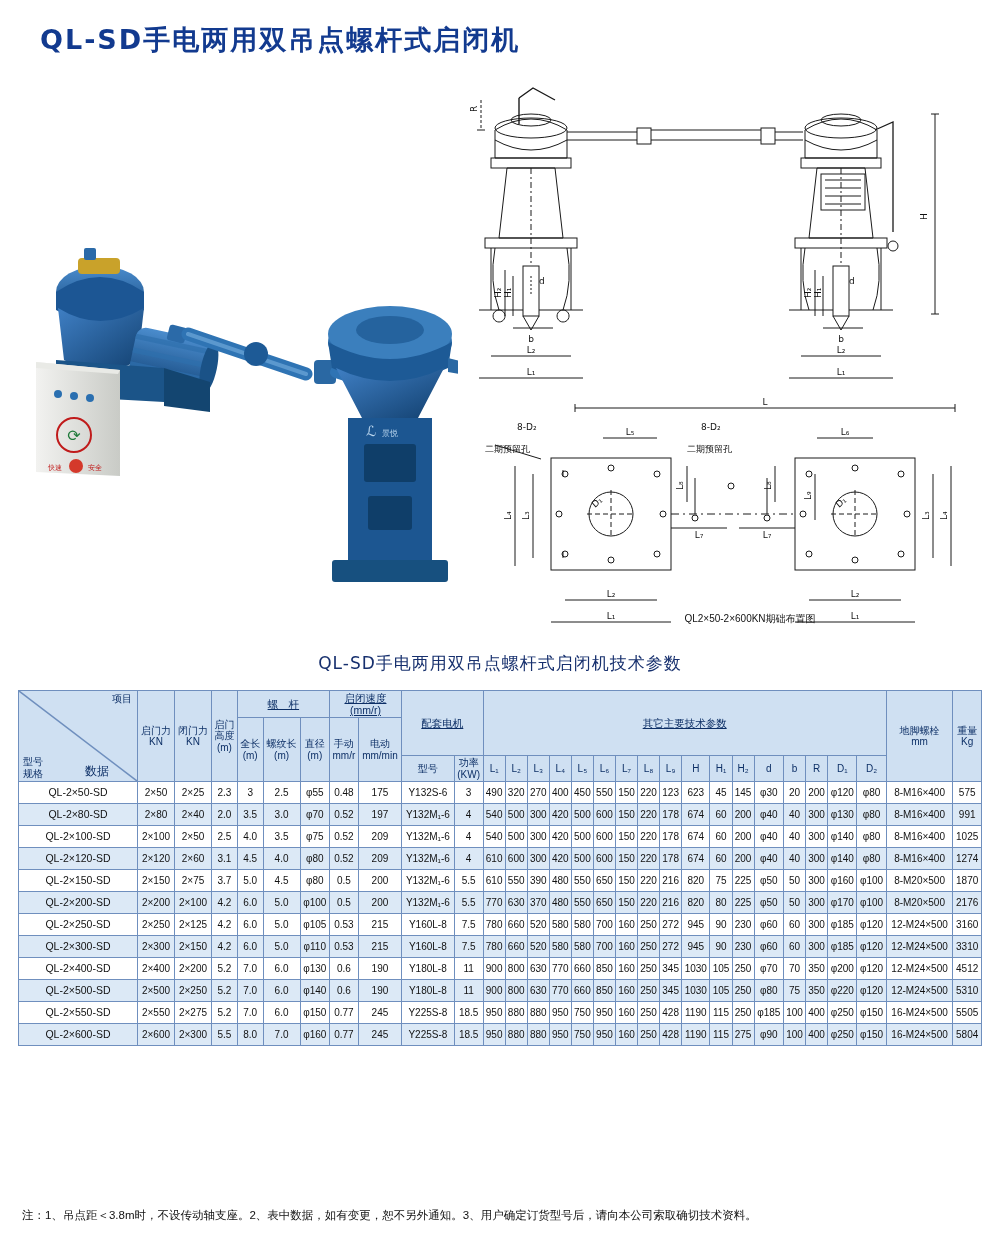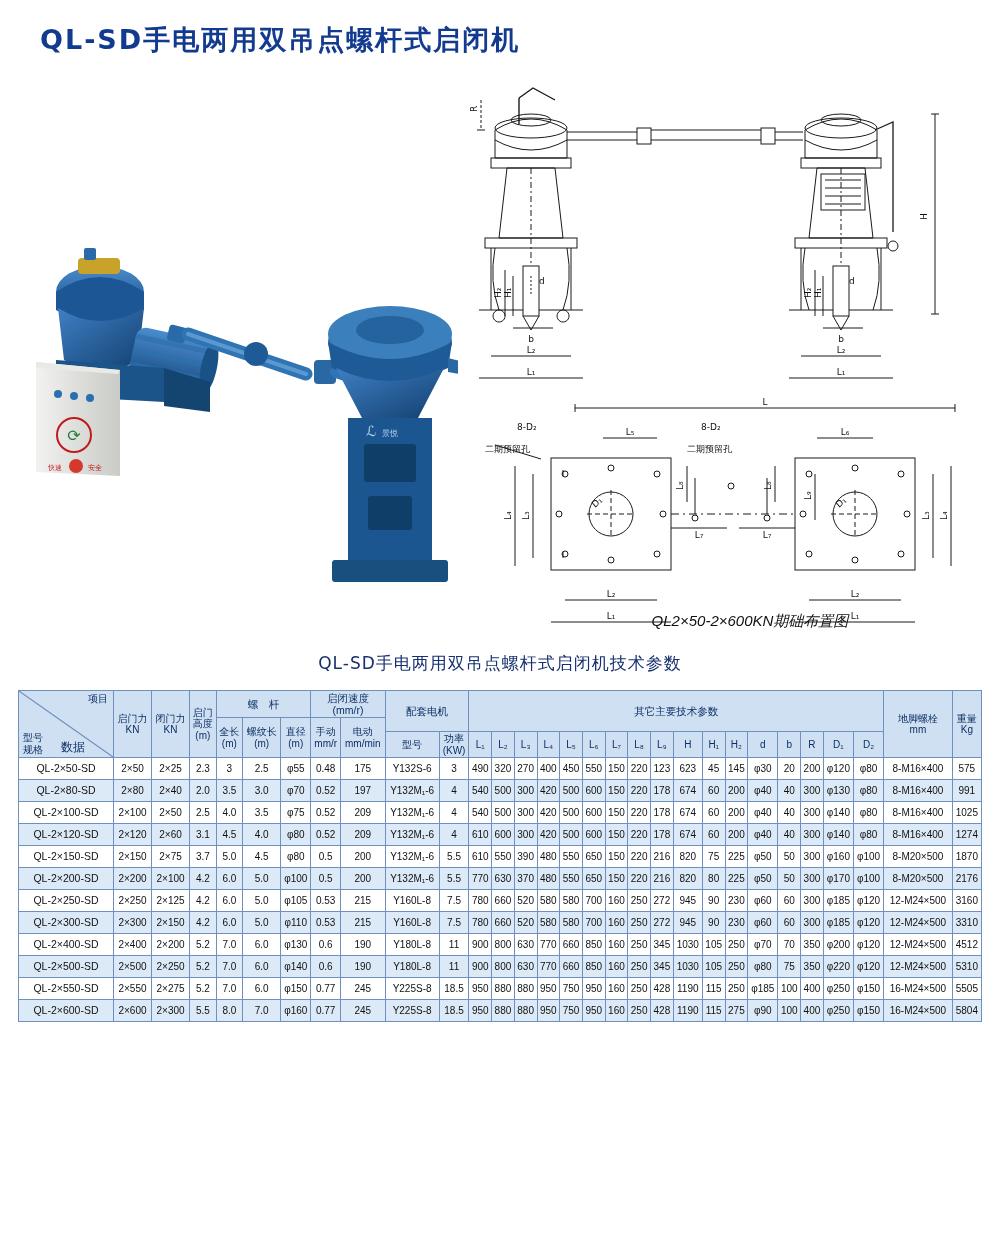--- a/index.html
+++ b/index.html
@@ -28,21 +28,21 @@
   }
   .photo svg{display:block;}
 
   
   .drawing{
     position:absolute;left:455px;top:70px;width:530px;height:570px;
   }
   .drawing svg{display:block;}
   .dwg-caption{
     position:absolute;left:600px;top:612px;width:300px;
-    text-align:center;font-size:15px;color:#111;font-style:italic;
+    text-align:center;font-size:10px;color:#111;
   }
 
   
   .table-title{
     position:absolute;left:0;top:652px;width:1000px;text-align:center;
     font-size:17px;font-weight:normal;color:#17306e;
     font-family:"DejaVu Sans","Liberation Sans",sans-serif;
     letter-spacing:1px;
   }
 
@@ -62,29 +62,29 @@
     padding:1px 1px;
     line-height:1.15;
     white-space:nowrap;
   }
   table.spec thead th{
     background:#cfe0f2;
     font-weight:normal;
     font-size:10px;
     color:#0d2f66;
   }
-  table.spec thead th.grp{font-size:10.5px;}
+  table.spec thead th.grp{font-size:10.5px;text-decoration:underline;}
   tbody tr.odd td{background:#ffffff;}
   tbody tr.even td{background:#dce9f6;}
   tbody td.model{font-size:10.5px;}
   tbody td{height:19px;}
   .corner{
     position:relative;
     background:#cfe0f2 !important;
-    width:86px;height:58px;padding:4px !important;
+    width:86px;height:58px;padding:16px !important;
   }
   .corner .l1{position:absolute;right:5px;top:2px;font-size:10px;}
   .corner .l2{position:absolute;left:4px;bottom:2px;font-size:10px;}
   .corner .l3{position:absolute;right:28px;bottom:2px;font-size:12px;}
   .corner .diag{
     position:absolute;left:0;top:0;width:100%;height:100%;
   }
   .note{
     position:absolute;left:22px;top:1208px;width:960px;
     font-size:11.5px;color:#111;
@@ -778,13 +778,14 @@
             <td>400</td>
             <td>φ250</td>
             <td>φ150</td>
             <td>16-M24×500</td>
             <td>5804</td>
           </tr>
         </tbody>
     </table>
   </div>
 
+  <div class="note">注：1、吊点距＜3.8m时，不设传动轴支座。2、表中数据，如有变更，恕不另外通知。3、用户确定订货型号后，请向本公司索取确切技术资料。</div>
 </div>
 
 </body></html>

